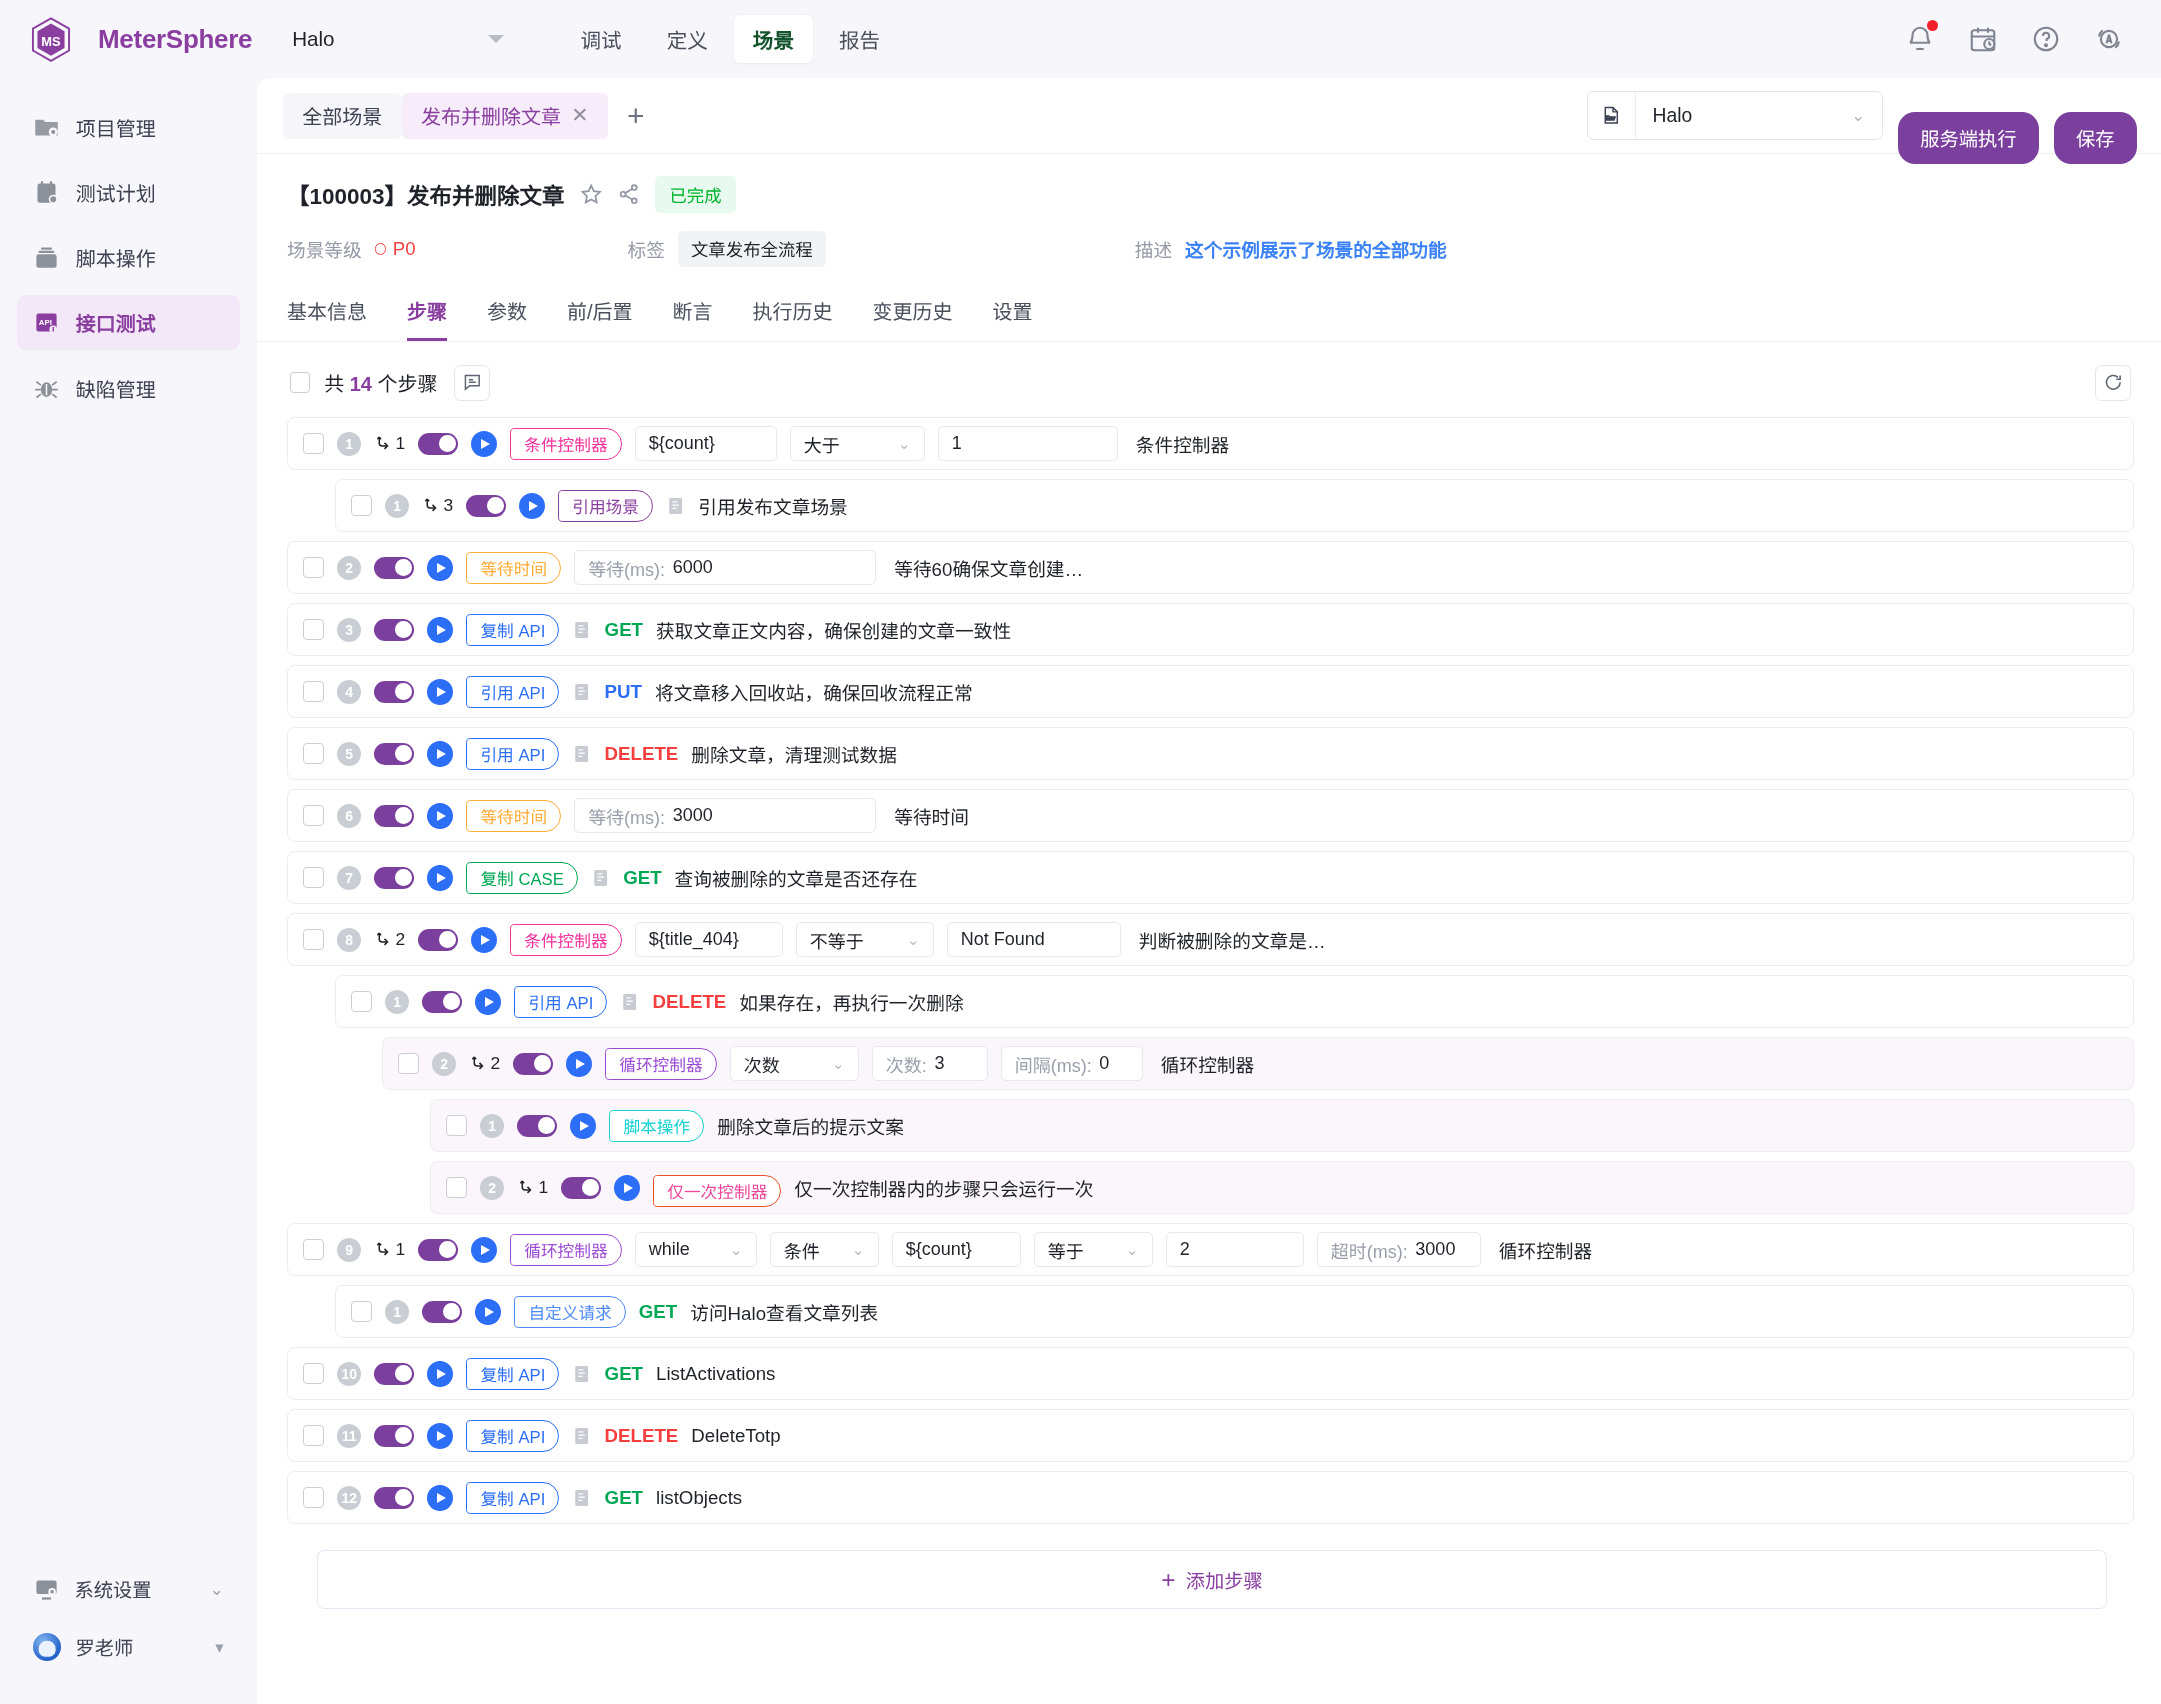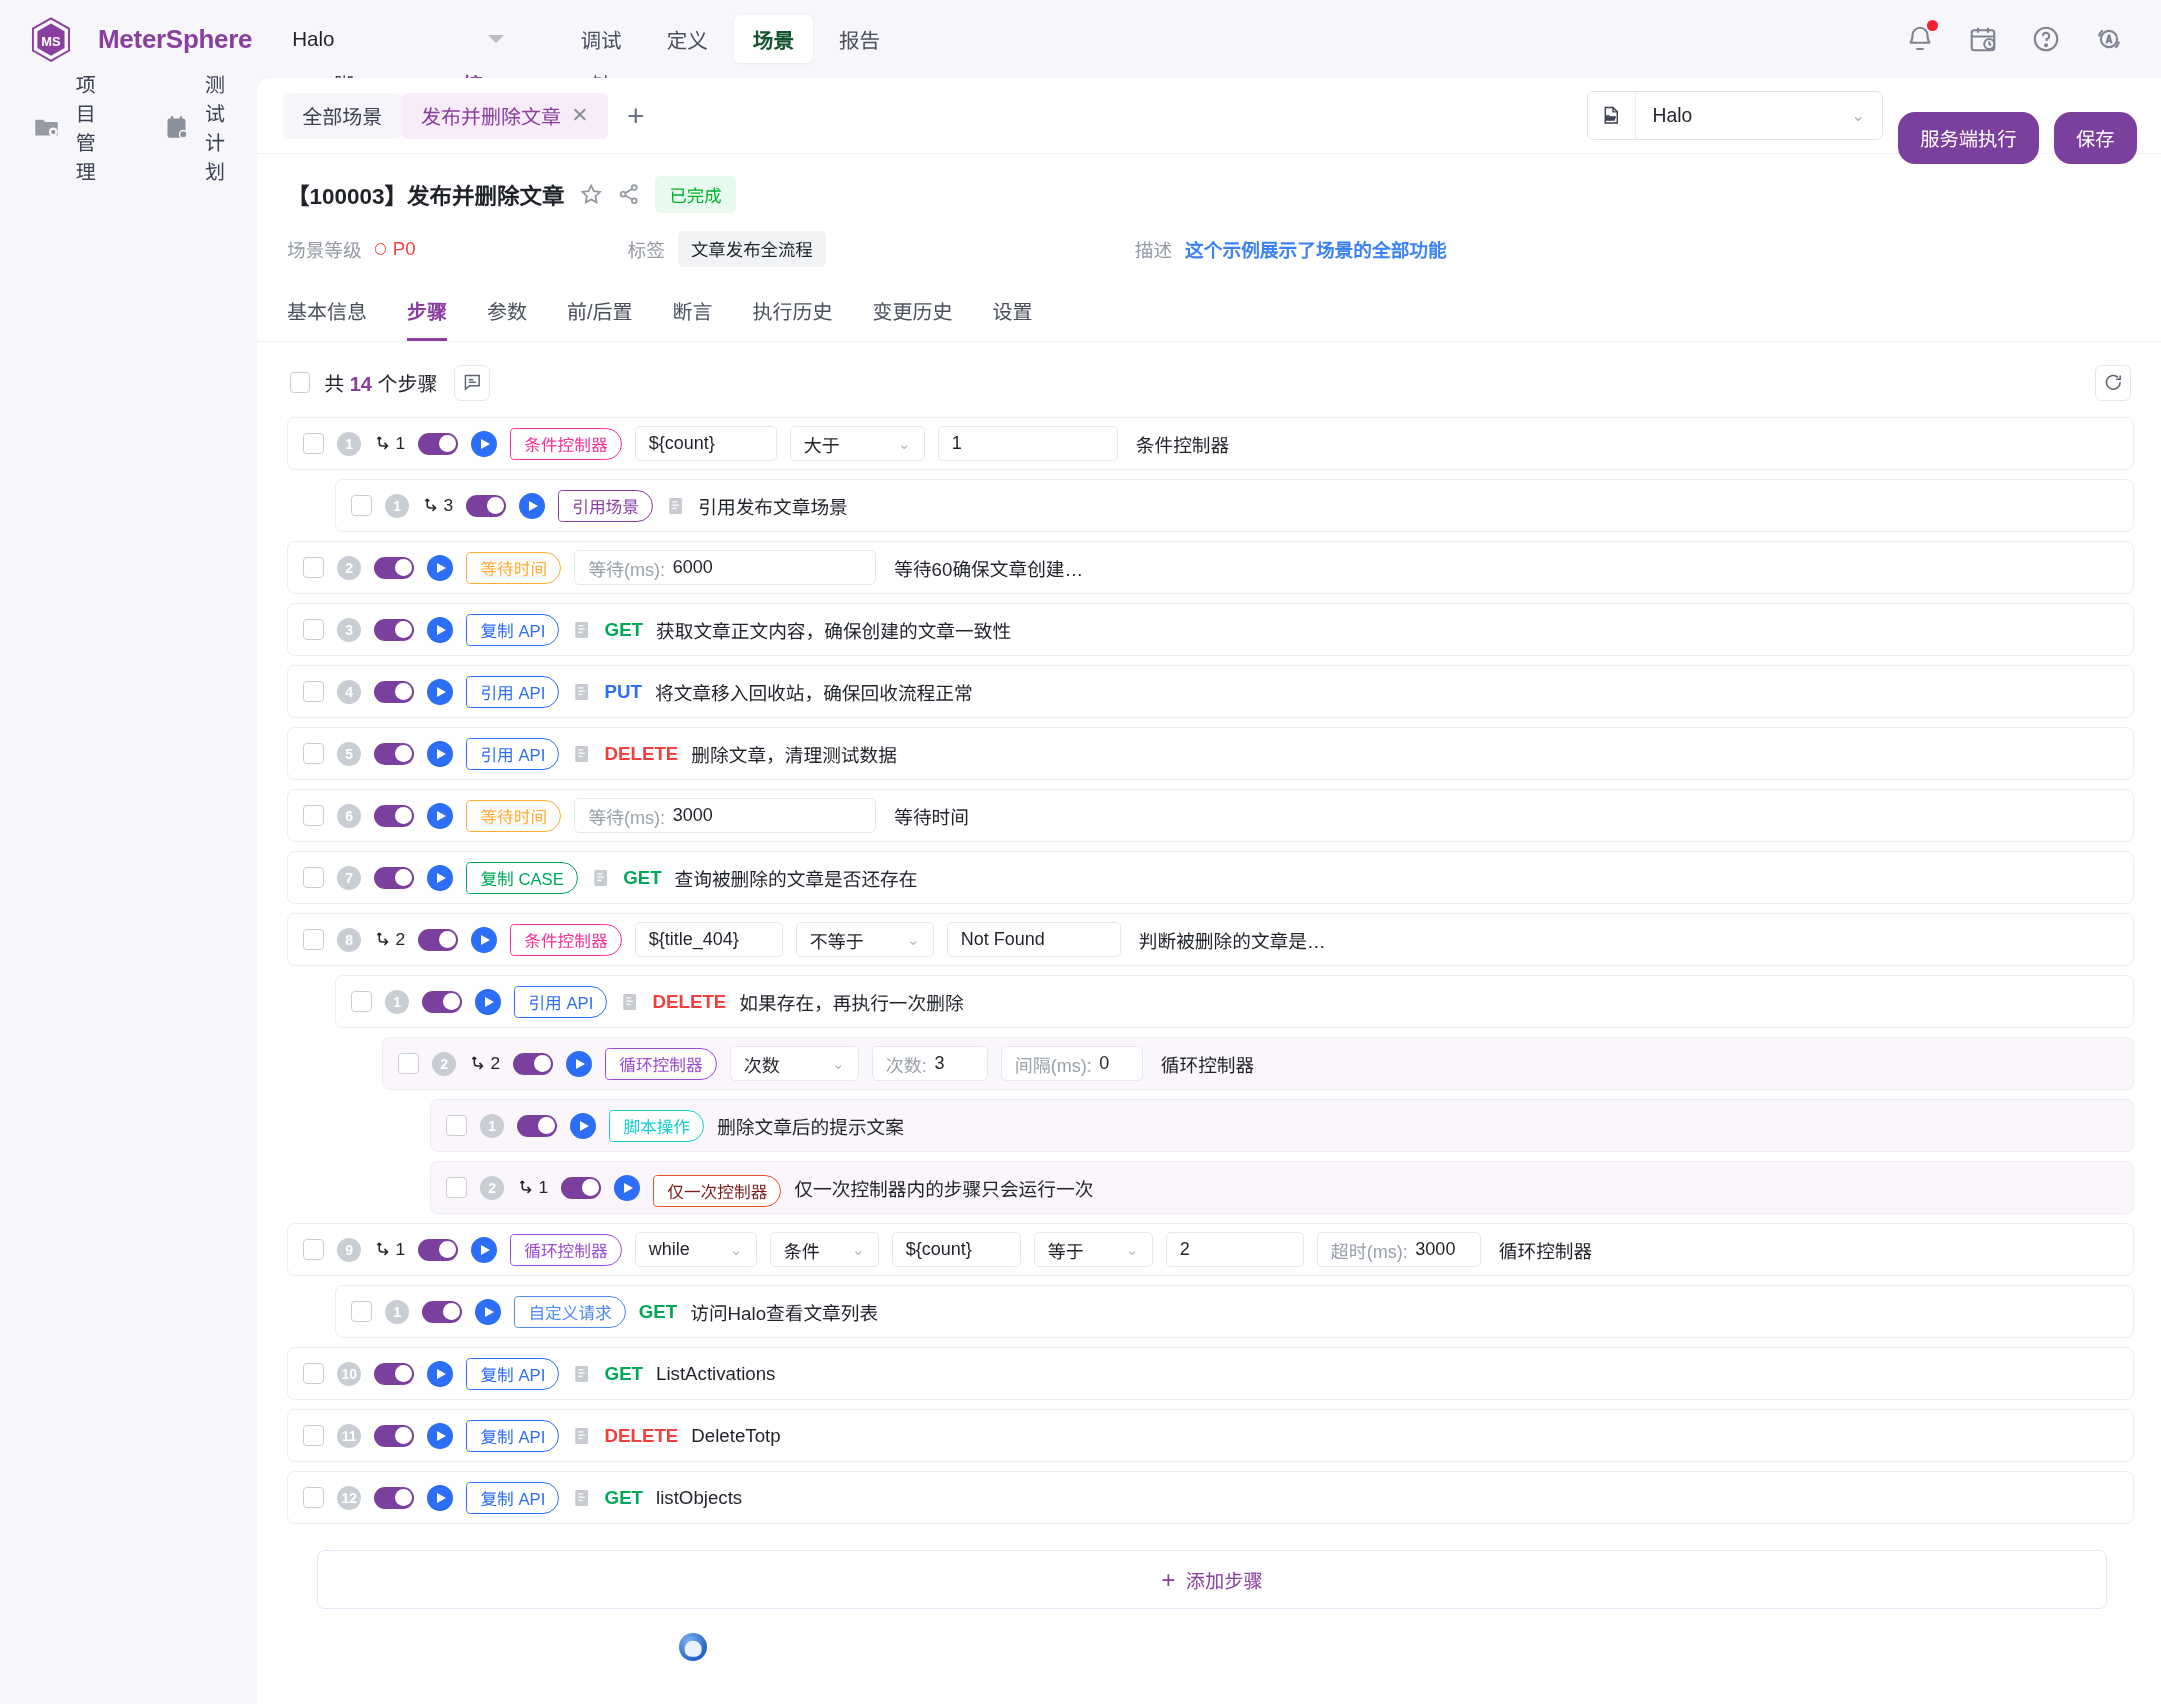--- a/index.html
+++ b/index.html
@@ -40,21 +40,21 @@
     position: absolute; top: -4.5px; right: -3.2px; width: 11.6px; height: 11.6px;
     border-radius: 50%; background: #f5222d;
   }
 
   
   .body-wrap { display: flex; height: 1626px; }
 
   
   .sidebar {
     width: 257px; background: #f7f7fb; flex-shrink: 0;
-    display: flex; padding-top: 16.7px;
+    display: flex; flex-direction: column; padding-top: 16.7px;
   }
   .side-item {
     display: flex; align-items: center; gap: 15.4px; height: 55px;
     margin: 5.1px 16.7px; padding: 0 16.7px; border-radius: 9px;
     font-size: 20px; color: #3d4252; cursor: pointer;
   }
   .side-item.active { background: #f3e8f7; color: #8a3fa0; font-weight: bold; }
   .side-ic { width: 27px; height: 27px; flex-shrink: 0; color: #8c9099; }
   .side-item.active .side-ic { color: #8a3fa0; }
   .side-ic svg { width: 100%; height: 100%; display: block; }
@@ -191,21 +191,21 @@
     display: flex; align-items: center; font-size: 16.7px; white-space: nowrap;
     flex-shrink: 0; background: #fff;
   }
   .t-cond  { border-color: #f5319d; color: #f5319d; }
   .t-scene { border-color: #8a3fa0; color: #8a3fa0; }
   .t-wait  { border-color: #ffab33; color: #ffab33; }
   .t-api   { border-color: #2d6ef7; color: #2d6ef7; }
   .t-case  { border-color: #00a855; color: #00a855; }
   .t-loop  { border-color: #9c4bd4; color: #9c4bd4; }
   .t-script{ border-color: #14d0d0; color: #14d0d0; }
-  .t-once  { border-color: #e8502a; color: #7f1d1d; margin-top: 7px; }
+  .t-once  { border-color: #e8502a; color: #ec4899; margin-top: 7px; }
   .t-custom{ border-color: #4d8af0; color: #4d8af0; }
   .doc-ic { width: 19.3px; height: 22px; color: #9aa0ab; flex-shrink: 0; }
   .doc-ic svg { width: 100%; height: 100%; display: block; }
   .method { font-weight: bold; font-size: 18.7px; }
   .m-GET { color: #00a855; }
   .m-PUT { color: #2d6ef7; }
   .m-DELETE { color: #f53f3f; }
   .step-name { font-size: 18.7px; color: #1f2329; white-space: nowrap; }
   .fld {
     height: 35px; border: 1.3px solid #e5e8ee; border-radius: 5.1px; background: #fff;

